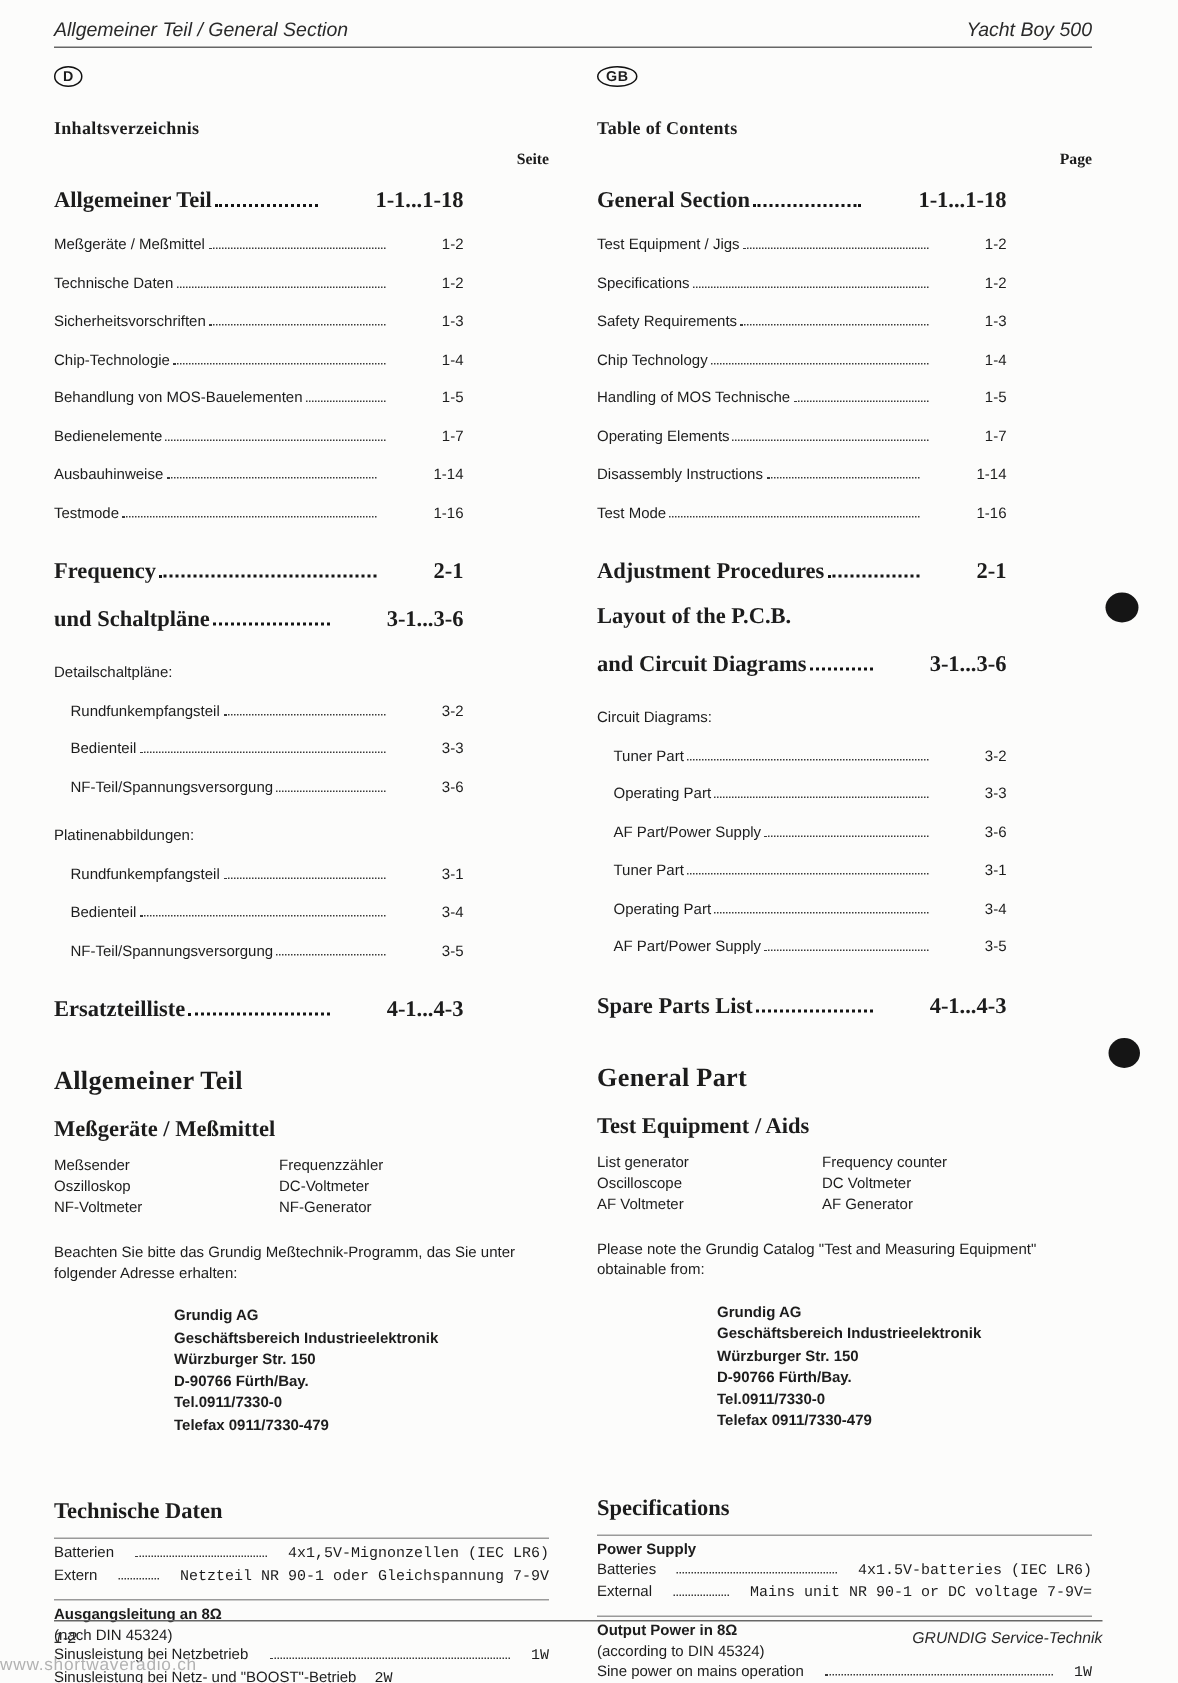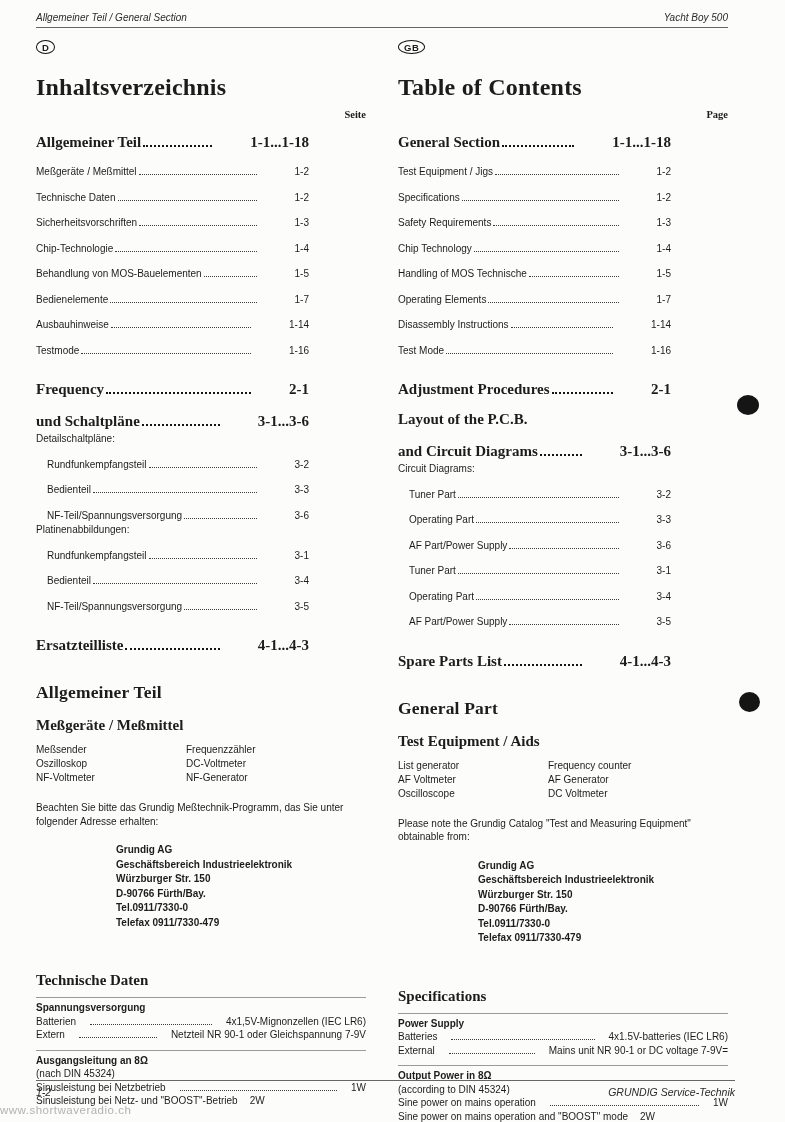--- a/index.html
+++ b/index.html
@@ -3,51 +3,51 @@
 <meta charset="utf-8">
 <style>
   html,body { margin:0; padding:0; }
   body {
     width:785px; height:1122px; background:#fcfcfb; color:#1c1c1c;
     font-family:"Liberation Sans", sans-serif; position:relative; overflow:hidden;
   }
   .page { padding:12px 57px 0 36px; }
   .header {
     display:flex; justify-content:space-between; align-items:flex-end;
-    font-style:italic; font-size:10px; color:#2a2a2a;
+    font-style:italic; font-size:13px; color:#2a2a2a;
     padding-bottom:4px; border-bottom:1px solid #666;
   }
   .columns { display:flex; gap:32px; margin-top:8px; }
   .col { width:330px; flex:none; }
 
   .badge {
     display:inline-block; border:1.6px solid #111; border-radius:50%;
     font-weight:bold; font-size:9.5px; padding:1px 5px 0; margin:4px 0 10px;
     letter-spacing:0.5px;
   }
   .toc-title {
     font-family:"Liberation Serif", serif; font-weight:bold;
-    font-size:24px; margin:10px 0 8px; letter-spacing:0.2px;
+    font-size:12px; margin:10px 0 8px; letter-spacing:0.2px;
   }
   .page-label {
     text-align:right; font-family:"Liberation Serif", serif;
     font-weight:bold; font-size:10.5px; margin-bottom:1px;
   }
   .toc-row { display:flex; align-items:baseline; font-size:10px; line-height:13.5px; }
   .toc-row .label { white-space:nowrap; }
   .toc-row .leader { flex:1; border-bottom:1.5px dotted #3a3a3a; margin:0 2px 3px 2px; min-width:8px; }
   .toc-row .page { white-space:nowrap; }
   .toc-row.h1 {
     font-family:"Liberation Serif", serif; font-weight:bold; font-size:15px;
     line-height:19px; margin:1px 0;
   }
   .toc-row.h1 .leader { border-bottom:2.5px dotted #141414; margin-bottom:4px; }
   .toc-row.mt { margin-top:11px; }
   .toc-row.indent { padding-left:11px; }
-  .toc-row.group { margin-top:1px; }
+  .toc-row.group { margin-top:19px; }
 
   .general-title {
     font-family:"Liberation Serif", serif; font-weight:bold;
     font-size:17.5px; margin:27px 0 14px; letter-spacing:0.2px;
   }
   .equip-title {
     font-family:"Liberation Serif", serif; font-weight:bold;
     font-size:15px; margin:0 0 9px;
   }
   .equip-row { display:grid; grid-template-columns:150px 1fr; font-size:10px; line-height:14px; }
@@ -58,21 +58,21 @@
     font-family:"Liberation Serif", serif; font-weight:bold;
     font-size:15px; margin:42px 0 6px;
   }
   .spec-group { border-top:1px solid #9a9a9a; margin-top:8px; padding-top:3px; }
   .spec-heading { font-weight:bold; font-size:10px; line-height:13.5px; }
   .spec-sub { font-size:10px; line-height:13.5px; }
   .spec-sub:empty { display:none; }
   .spec-row { display:flex; align-items:baseline; font-size:10px; line-height:13.5px;gap:12px; }
   .spec-row .label { white-space:nowrap; }
   .spec-row .leader { flex:1; border-bottom:1.5px dotted #3a3a3a; margin:0 2px 3px 2px; min-width:8px; }
-  .spec-row .value { white-space:nowrap; }
+  .spec-row .value { white-space:nowrap;font-family:Liberation Mono, monospace; }
 
   .footer {
     position:absolute; left:36px; right:50px; top:1080px;
     border-top:1px solid #666; display:flex; justify-content:space-between;
     font-style:italic; font-size:10.5px; color:#2a2a2a; padding-top:5px;
   }
   .watermark {
     position:absolute; left:0; right:0; top:1104px; text-align:left;
     color:#b2b2b2; font-size:11.5px; letter-spacing:0.5px;
   }
@@ -254,21 +254,20 @@
             <div class="address-line">Tel.0911/7330-0</div>
 
             <div class="address-line">Telefax 0911/7330-479</div>
           </div>
 
         <div class="specs-title">Technische Daten</div>
 
         <div>
 
             <div class="spec-group">
-              <div class="spec-heading">Spannungsversorgung</div>
 
               <div>
 
                   <div class="spec-row">
                     <span class="label">Batterien</span>
                     <span class="leader"></span>
                     <span class="value">4x1,5V-Mignonzellen (IEC LR6)</span>
                   </div>
 
                   <div class="spec-row">
@@ -433,27 +432,27 @@
         <div class="equip-title">Test Equipment / Aids</div>
 
         <div>
 
             <div class="equip-row">
               <span>List generator</span>
               <span>Frequency counter</span>
             </div>
 
             <div class="equip-row">
+              <span>Oscilloscope</span>
+              <span>DC Voltmeter</span>
+            </div>
+
+            <div class="equip-row">
               <span>AF Voltmeter</span>
               <span>AF Generator</span>
-            </div>
-
-            <div class="equip-row">
-              <span>Oscilloscope</span>
-              <span>DC Voltmeter</span>
             </div>
           </div>
 
         <p class="note">Please note the Grundig Catalog "Test and Measuring Equipment" obtainable from:</p>
 
         <div class="address">
 
             <div class="address-line">Grundig AG</div>
 
             <div class="address-line">Geschäftsbereich Industrieelektronik</div>

